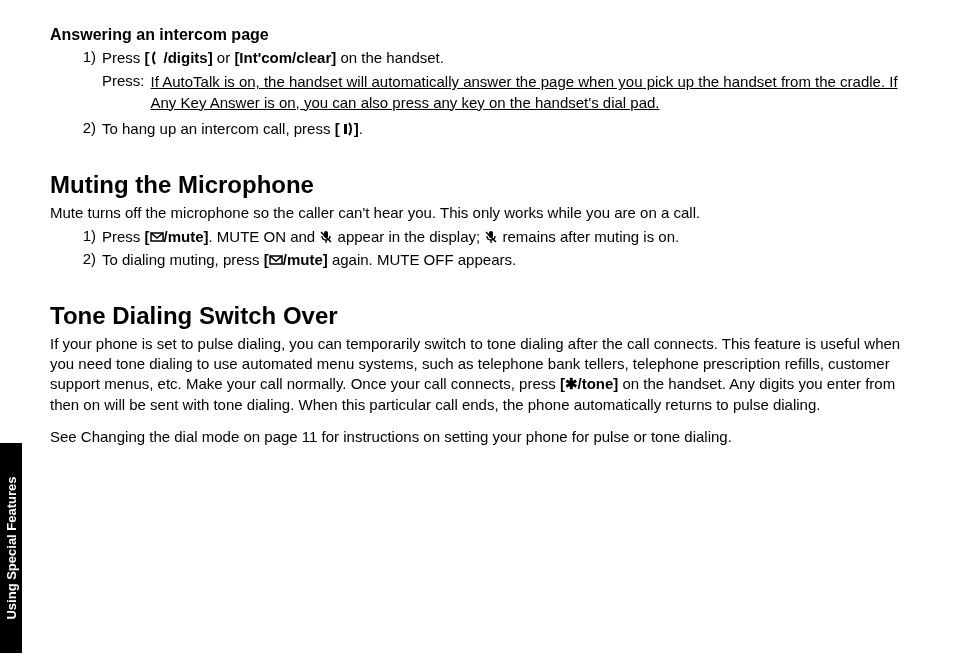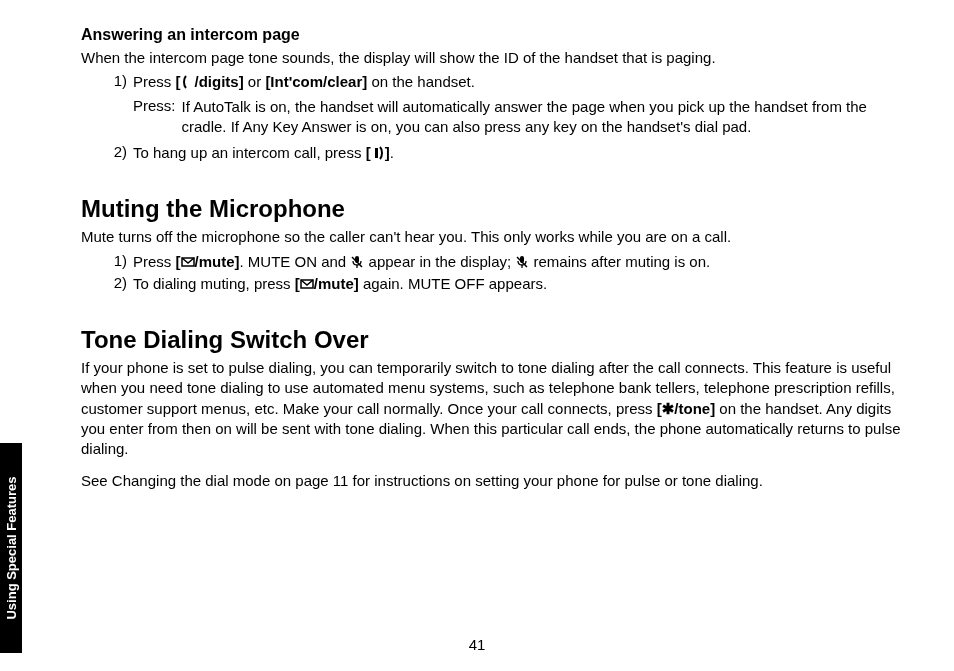--- a/index.html
+++ b/index.html
@@ -25,68 +25,66 @@
   }
   .side-tab span{
     position:absolute;
     left:50%;
     top:50%;
     transform:translate(-50%,-50%) rotate(-90deg);
     white-space:nowrap;
   }
   .page{
     padding:26px 42px 0 50px;
-    margin-left:31px;
   }
   .h-sub{
     font-weight:bold;
     font-size:16px;
     margin:0 0 4px 0;
   }
   .h-sec{
     font-weight:bold;
     font-size:24px;
     margin:0 0 4px 0;
   }
   p{margin:0 0 4px 0;line-height:1.35;}
   .list{padding-left:22px;}
   .item{display:flex;margin:2px 0;}
   .item .num{width:24px;flex:none;text-align:right;padding-right:6px;}
   .item .txt{flex:1;line-height:1.35;}
   .note{display:flex;padding-left:30px;margin:4px 0 6px 0;}
   .note .lbl{flex:none;padding-right:6px;}
-  .note .txt{flex:1;line-height:1.35;}
+  .note .txt{flex:1;line-height:1.35;text-decoration:underline;}
   .gap{height:30px;}
   .gap-sm{height:8px;}
   .pgnum{
     position:absolute;
     bottom:18px;
     left:0;right:0;
-    text-align:center;
+    text-align:left;
     font-size:15px;
   }
   .b{font-weight:bold;}
   .glyph{
     display:inline-block;
     vertical-align:-2px;
     width:14px;height:14px;
   }
   .glyph svg{width:100%;height:100%;display:block;}
 </style>
 </head>
 <body>
 
 <div class="side-tab">
   <span>Using Special Features</span>
 </div>
 
 <div class="page">
 
   <div class="h-sub">Answering an intercom page</div>
-  <p>When the intercom page tone sounds, the display will show the ID of the handset that is paging.</p>
 
   <div class="list">
     <div class="item">
       <div class="num">1)</div>
       <div class="txt">
         <span>Press </span><span class="b">[<span class="glyph"><svg viewBox="0 0 14 14">
                 <path d="M5 1 Q3 3 3 7 Q3 11 5 13" stroke="#000" stroke-width="2" fill="none"></path>
               </svg></span><span>/digits]</span></span><span> or </span><span class="b">[Int'com/clear]</span><span> on the handset.</span>
       </div>
     </div>

